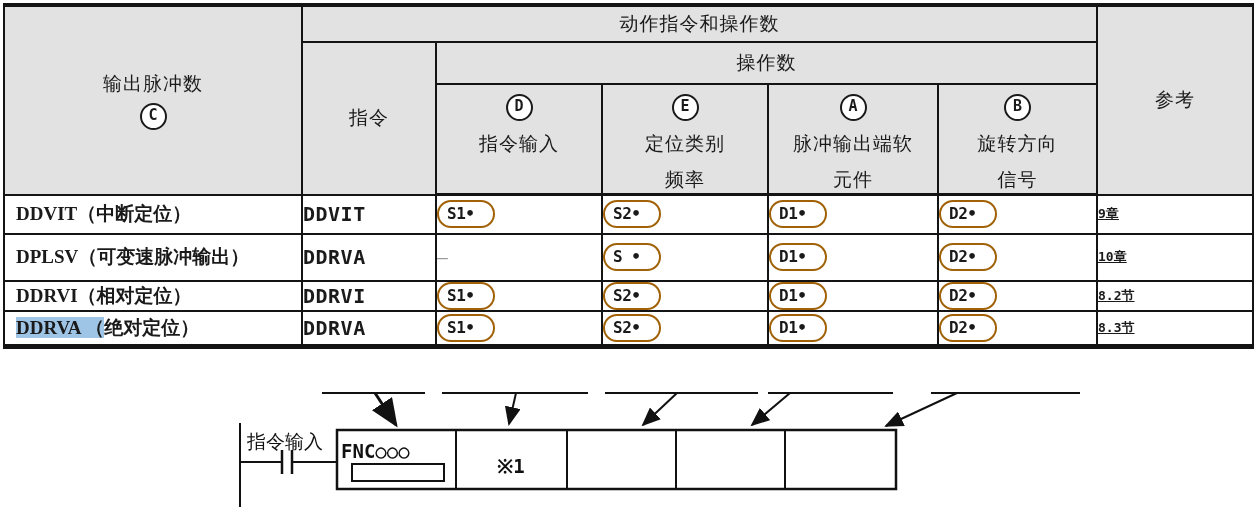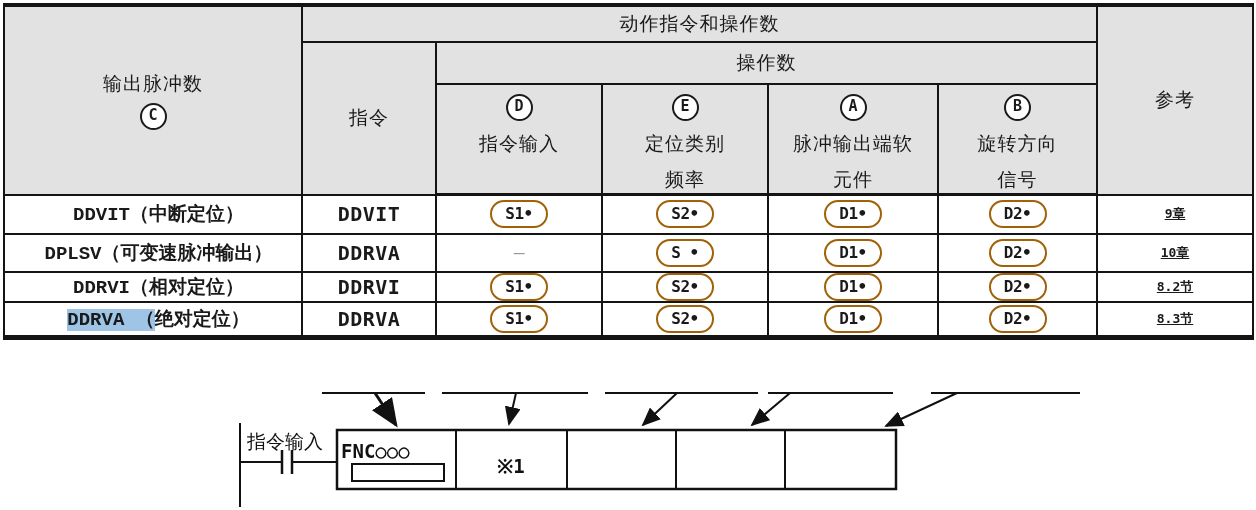--- a/index.html
+++ b/index.html
@@ -19,23 +19,23 @@
   .hc { font-size:19px; letter-spacing:1px; }
   .circ {
     display:inline-block; width:23px; height:23px; line-height:21px;
     border:2px solid #1a1a1a; border-radius:50%; background:#fff;
     font-family:"DejaVu Sans Mono", monospace; font-size:15px; font-weight:bold;
     text-align:center; letter-spacing:0;
   }
   .cat-cell .line1 { margin-bottom:6px; }
   .oph { padding-top:9px !important; }
   .oph .txt { margin-top:9px; font-size:19px; line-height:27px; letter-spacing:1px; }
-  tr.drow td { background:#fff; text-align:center; vertical-align:middle; }
+  tr.drow td { background:#fff; text-align:left; vertical-align:middle; }
   td.namecell { text-align:right; padding-left:11px !important;
-    font-family:Liberation Mono, monospace; font-size:19px; font-weight:600; }
+    font-family:Liberation Serif, serif; font-size:19px; font-weight:600; }
   td.namecell .hl { background:var(--hl,#9fc5e6); }
   .mono { font-family:"DejaVu Sans Mono", monospace; }
   td.instrcell { font-size:20px; font-weight:600; letter-spacing:0.5px; }
   .op {
     display:inline-block; min-width:38px; padding:1px 8px 2px 8px;
     border:2px solid #a16207; border-radius:15px; background:#fff;
     font-family:"DejaVu Sans Mono", monospace; font-size:16px; font-weight:bold;
     letter-spacing:-0.5px; line-height:21px;
   }
   .op.dash { border:none; color:#9a9a9a; font-weight:normal; min-width:0; padding:0; font-size:18px; }
@@ -99,21 +99,21 @@
 
       <tr class="drow" style="height:39px">
         <td class="namecell"><span class="hl"></span><span>DDVIT（中断定位）</span></td>
         <td class="instrcell mono">DDVIT</td>
         <td><span class="op">S1•</span></td>
         <td><span class="op">S2•</span></td>
         <td><span class="op">D1•</span></td>
         <td><span class="op">D2•</span></td>
         <td class="refcell">9章</td>
       </tr>
-      <tr class="drow" style="height:38px">
+      <tr class="drow" style="height:47px">
         <td class="namecell"><span class="hl"></span><span>DPLSV（可变速脉冲输出）</span></td>
         <td class="instrcell mono">DDRVA</td>
         <td><span class="op dash">—</span></td>
         <td><span class="op">S •</span></td>
         <td><span class="op">D1•</span></td>
         <td><span class="op">D2•</span></td>
         <td class="refcell">10章</td>
       </tr>
       <tr class="drow" style="height:29px">
         <td class="namecell"><span class="hl"></span><span>DDRVI（相对定位）</span></td>

